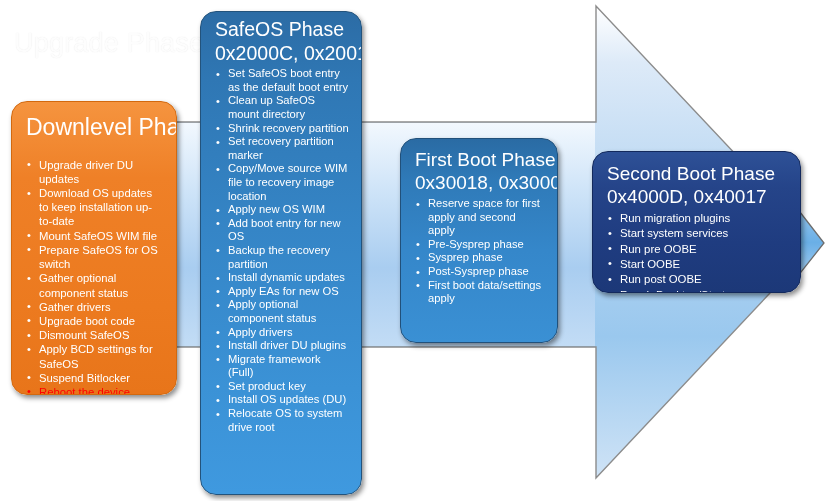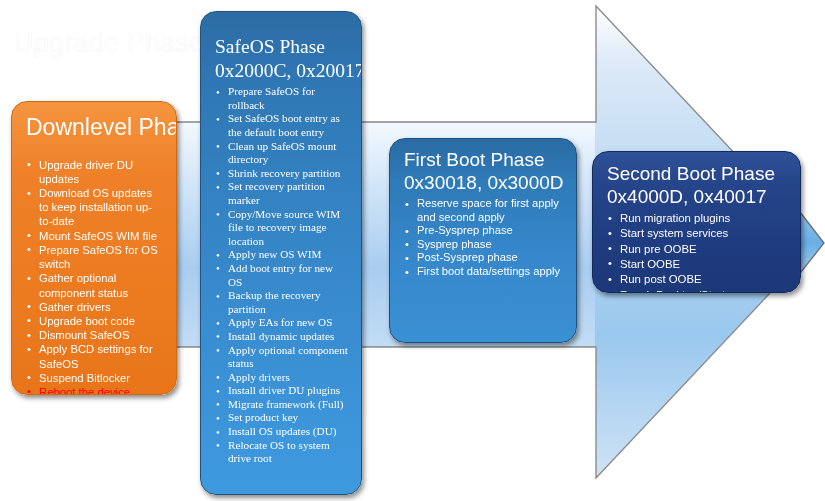--- a/index.html
+++ b/index.html
@@ -103,31 +103,30 @@
   #card-downlevel li { font-size: 11.3px; line-height: 14.2px; }
 
   
   #card-safeos {
     left: 200px;
     top: 11px;
     width: 162px;
     height: 484px;
     background: linear-gradient(180deg, #2c6ca5 0%, #2f77b4 14%, #3585c6 45%, #3b92d6 78%, #3f99df 100%);
     border: 1px solid #23537c;
-    padding-top: 24px;
-    font-family: Liberation Serif, serif;
+    padding-top: 6px;
   }
   #card-safeos .hdr { font-size: 19.5px; }
   #card-safeos .code { font-size: 19.5px; margin-bottom: 3px; }
 
   
   #card-firstboot {
-    left: 389px;
+    left: 400px;
     top: 138px;
-    width: 188px;
+    width: 158px;
     height: 205px;
     background: linear-gradient(180deg, #2a6ba4 0%, #2f7ab8 20%, #3587ca 55%, #3a90d4 100%);
     border: 1px solid #21507a;
     padding-top: 10px;
   }
   #card-firstboot .hdr { font-size: 19px; }
   #card-firstboot .code { font-size: 19px; margin-bottom: 3px; }
 
   
   #card-secondboot {
@@ -194,31 +193,30 @@
       <li>Apply BCD settings for SafeOS</li>
       <li>Suspend Bitlocker</li>
       <li class="warn">Reboot the device</li>
     </ul>
   </div>
 
   <div class="card" id="card-safeos">
     <div class="hdr">SafeOS Phase</div>
     <div class="code">0x2000C, 0x20017</div>
     <ul>
-      <li>Prepare SafeOS for rollback</li>
       <li>Set SafeOS boot entry as the default boot entry</li>
       <li>Clean up SafeOS mount directory</li>
       <li>Shrink recovery partition</li>
       <li>Set recovery partition marker</li>
       <li>Copy/Move source WIM file to recovery image location</li>
       <li>Apply new OS WIM</li>
       <li>Add boot entry for new OS</li>
       <li>Backup the recovery partition</li>
+      <li>Install dynamic updates</li>
       <li>Apply EAs for new OS</li>
-      <li>Install dynamic updates</li>
       <li>Apply optional component status</li>
       <li>Apply drivers</li>
       <li>Install driver DU plugins</li>
       <li>Migrate framework (Full)</li>
       <li>Set product key</li>
       <li>Install OS updates (DU)</li>
       <li>Relocate OS to system drive root</li>
 
     </ul>
   </div>

